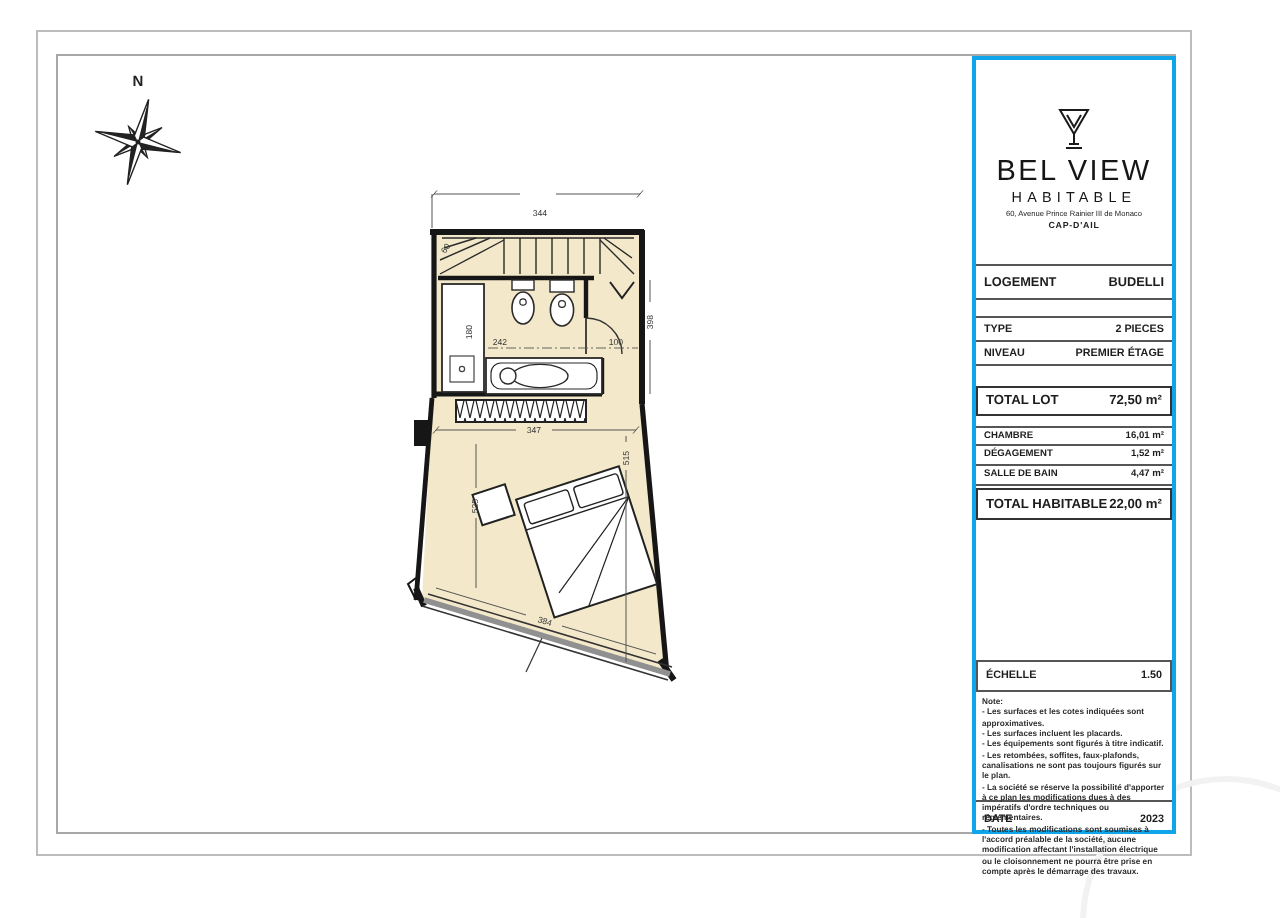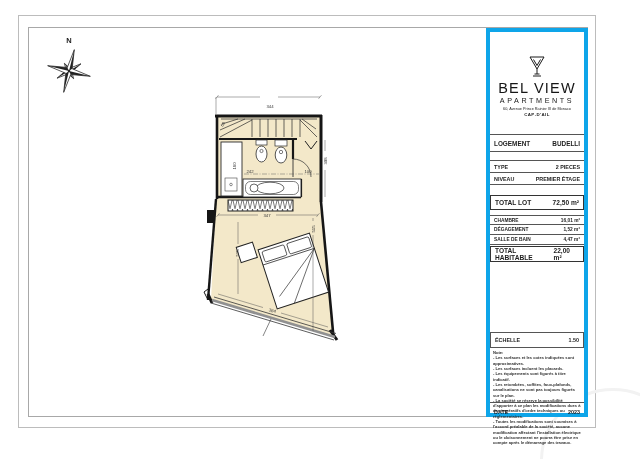--- a/index.html
+++ b/index.html
@@ -9,21 +9,21 @@
   }
   .outer-frame{position:absolute;left:18px;top:15px;width:578px;height:413px;border:1.5px solid #bcbcbc;box-sizing:border-box;}
   .inner-frame{position:absolute;left:28px;top:27px;width:560px;height:390px;border:1.5px solid #a8a8a8;box-sizing:border-box;}
   .watermark{position:absolute;left:540px;top:388px;width:140px;height:140px;border:3px solid #f2f2f2;border-radius:50%;}
   .compass{position:absolute;left:45px;top:33px;}
   .plan-svg{position:absolute;left:195px;top:88px;overflow:visible;}
 
   
   .title-block{
     position:absolute;left:486px;top:28px;width:102px;height:389px;
-    border:4px solid #0ea5e9;box-sizing:border-box;background:#fff;
+    border:2px solid #0ea5e9;box-sizing:border-box;background:#fff;
   }
   .tb-header{position:absolute;left:0;top:0;right:0;height:103px;border-bottom:1px solid #555;
     display:flex;flex-direction:column;align-items:center;box-sizing:border-box;}
   .brand-logo{margin-top:23px;}
   .brand-name{font-size:14.5px;letter-spacing:1.2px;line-height:1;margin-top:2px;color:#161616;white-space:nowrap;}
   .brand-sub{font-size:7.2px;letter-spacing:2.6px;line-height:1;margin-top:1px;color:#161616;white-space:nowrap;}
   .brand-address{font-size:3.8px;margin-top:3px;color:#222;white-space:nowrap;}
   .brand-city{font-size:4.4px;font-weight:bold;margin-top:1px;color:#222;letter-spacing:.4px;}
   .tb-row{position:absolute;left:0;right:0;display:flex;justify-content:space-between;align-items:center;
     padding:0 4px;box-sizing:border-box;font-weight:bold;color:#1d1d1d;}
@@ -185,21 +185,21 @@
     <svg class="brand-logo" width="18" height="24" viewBox="0 0 18 24">
       <g stroke="#1a1a1a" fill="none" stroke-width="1">
         <path d="M2,2 L9,14 L16,2 Z"></path>
         <path d="M5.5,4.5 L9,10.5 L12.5,4.5"></path>
         <path d="M9,14 L9,19"></path>
         <path d="M5,21 L13,21"></path>
         <path d="M6.5,19 L11.5,19"></path>
       </g>
     </svg>
     <div class="brand-name">BEL VIEW</div>
-    <div class="brand-sub">APARTMENTS</div>
+    <div class="brand-sub">HABITABLE</div>
     <div class="brand-address">60, Avenue Prince Rainier III de Monaco</div>
     <div class="brand-city">CAP-D'AIL</div>
   </div>
 
   <div class="tb-row r-logement">
     <span>LOGEMENT</span>
     <span>BUDELLI</span>
   </div>
   <div class="tb-row r-spacer"></div>
   <div class="tb-row r-type">

